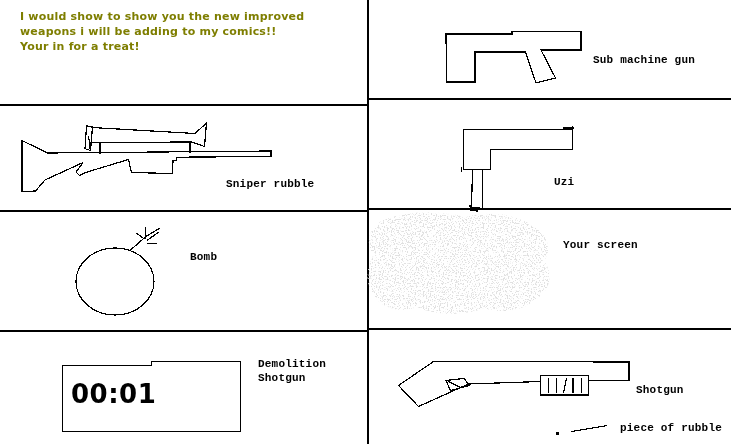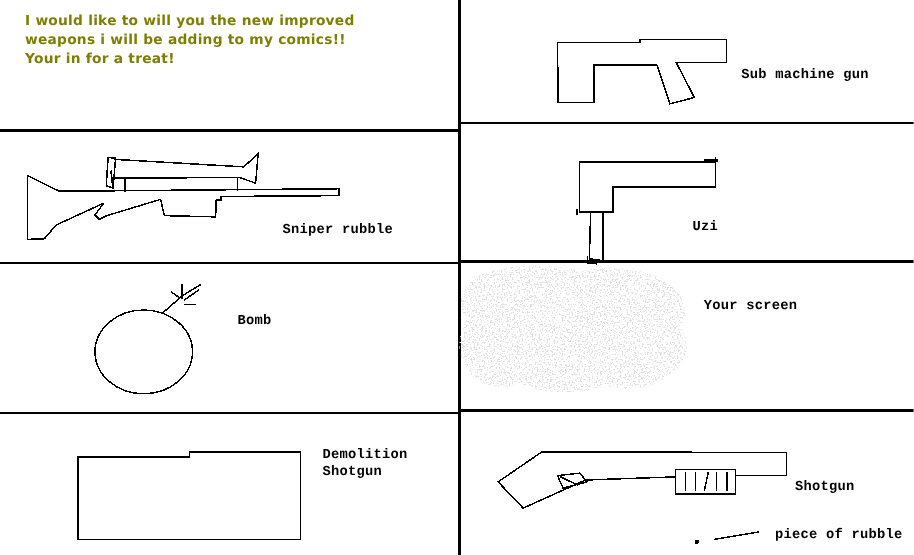--- a/index.html
+++ b/index.html
@@ -123,38 +123,39 @@
       <path d="M448.5,381.5 L462,388"></path>
     </g>
 
     <g>
       <circle cx="557.5" cy="433.5" r="1.7" fill="#000"></circle>
       <path d="M571.5,431.5 L607.5,425.5" stroke="#000" stroke-width="1.2"></path>
     </g>
   </svg>
 
   <div class="intro">
-    <div>I would like to will you the new improved</div>
+    <div>I would show to show you the new improved</div>
     <div>weapons i will be adding to my comics!!</div>
     <div class="tagline">Your in for a treat!</div>
   </div>
 
   <div class="label" style="left:593px;top:54px">Sub machine gun</div>
 
   <div class="label" style="left:226px;top:178px">Sniper rubble</div>
 
   <div class="label" style="left:554px;top:176px">Uzi</div>
 
   <div class="label" style="left:190px;top:251px">Bomb</div>
 
   <div class="label" style="left:563px;top:239px">Your screen</div>
 
   <div class="label demo-label">
     <div>Demolition</div>
     <div>Shotgun</div>
   </div>
 
+  <div class="timer">00:01</div>
 
   <div class="label" style="left:636px;top:384px">Shotgun</div>
 
   <div class="label" style="left:620px;top:422px">piece of rubble</div>
 
 </div>
 
 </body></html>

